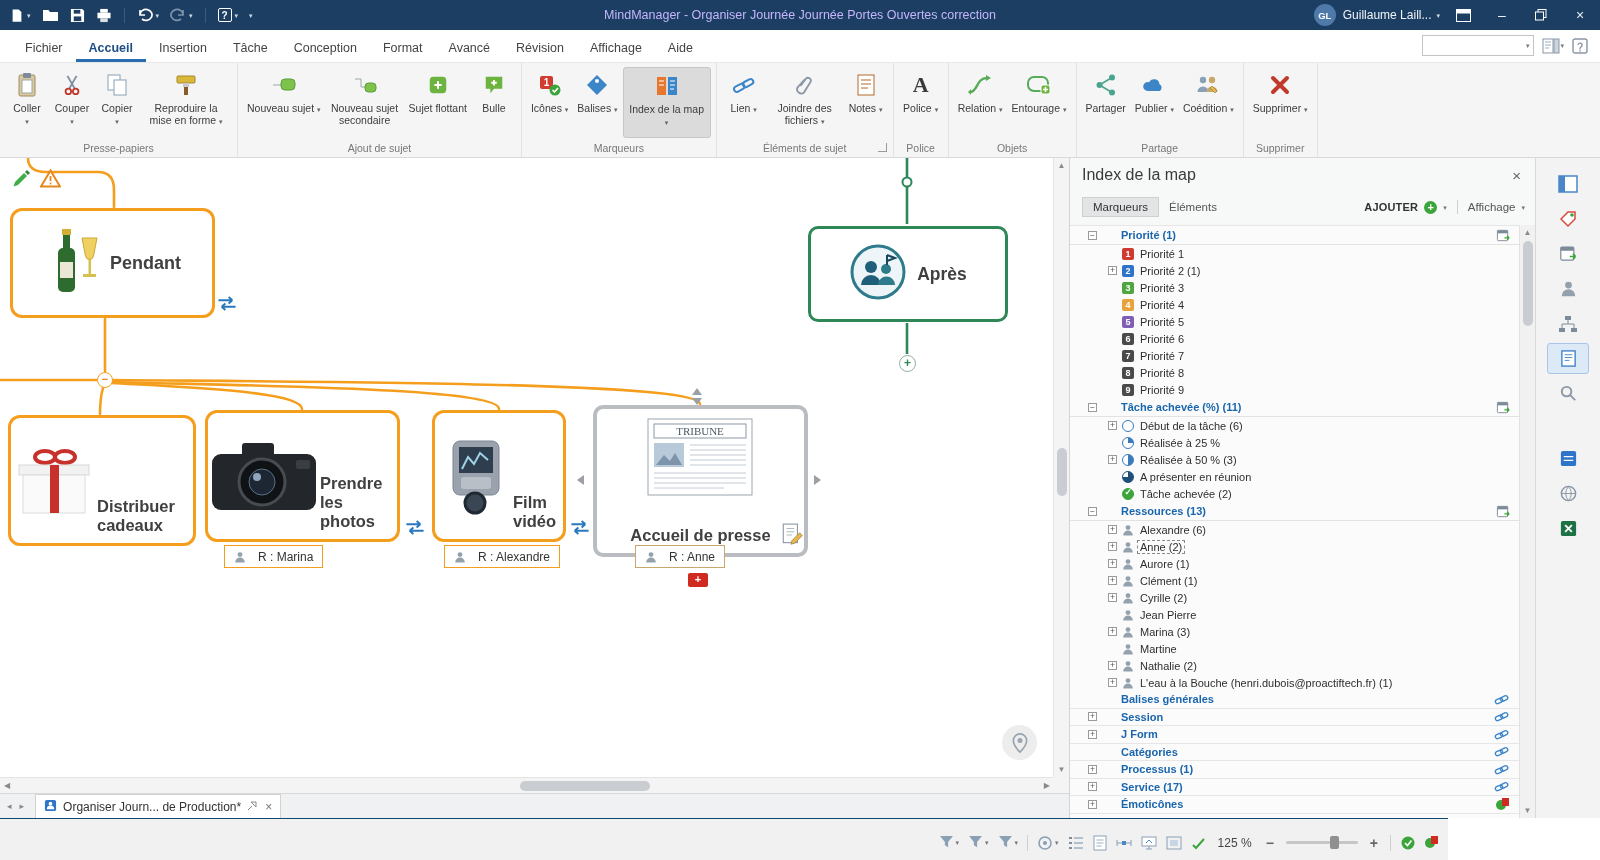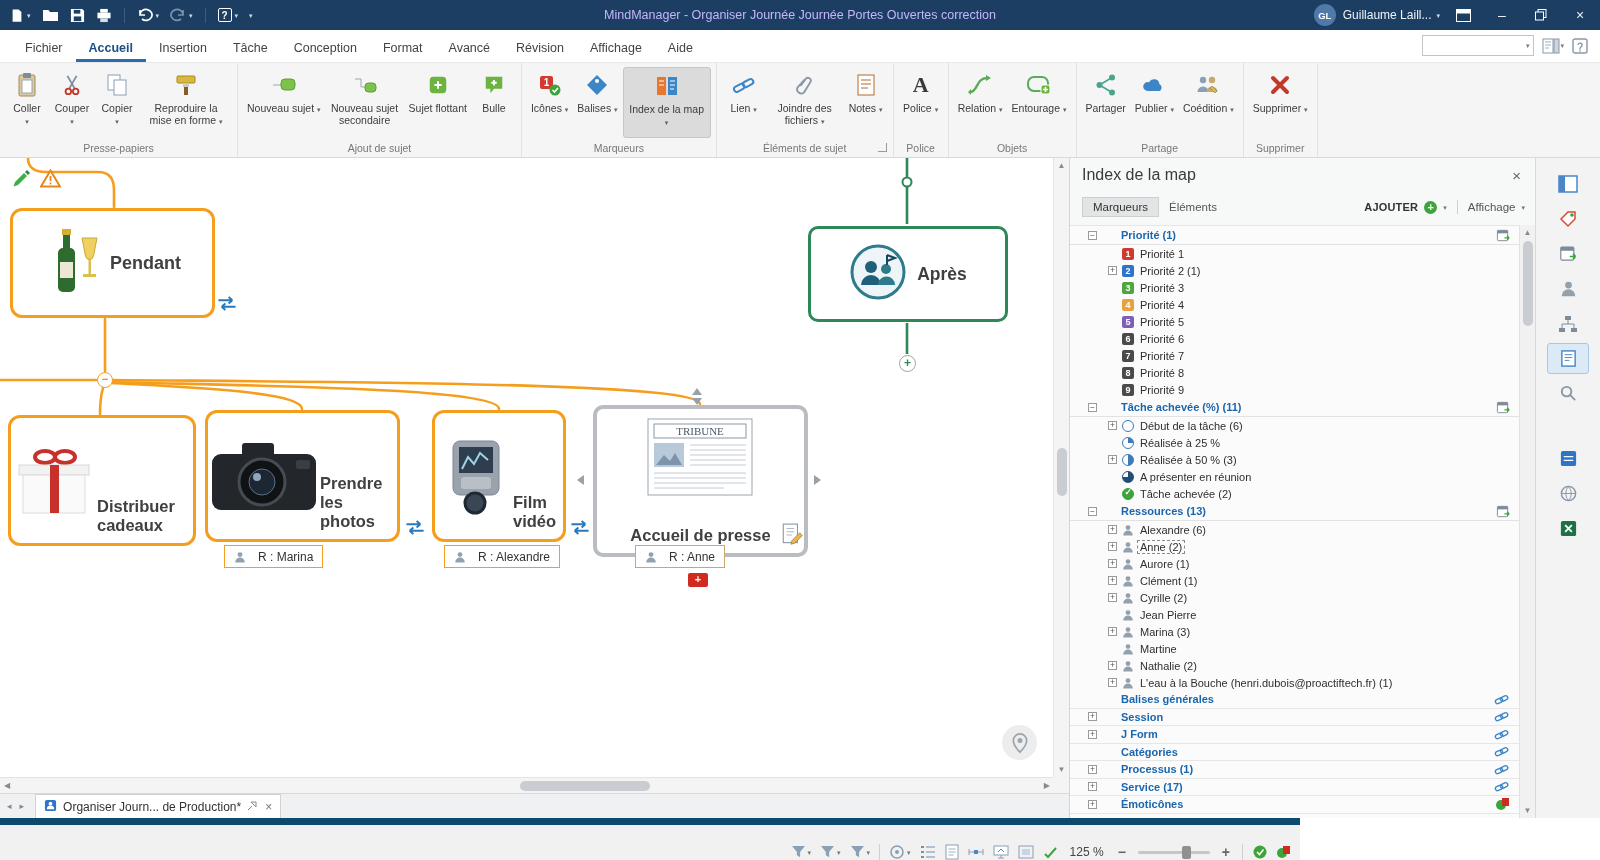--- a/index.html
+++ b/index.html
@@ -125,21 +125,21 @@
 .markermini::before{content:"";position:absolute;left:0;top:2px;width:10px;height:10px;border-radius:50%;background:#3ba43b}
 .markermini::after{content:"";position:absolute;right:0;top:0;width:7px;height:8px;background:#d02b20}
 
 
 .strip{width:64px;height:660px;background:#f3f3f4;display:flex;flex-direction:column;align-items:center;padding-top:10px;gap:4px}
 .strip-btn{width:42px;height:31px;display:flex;align-items:center;justify-content:center;border-radius:3px}
 .strip-btn.active{background:#dce9f7;border:1px solid #a8c6e8}
 .strip-gap{height:26px}
 
 
-.statusbar{position:absolute;left:0;top:818px;width:1300px;height:42px;background:#f1f1f2;border-top:7px solid #0c4a6e;display:flex;align-items:flex-end}
+.statusbar{position:absolute;left:0;top:818px;width:1448px;height:42px;background:#f1f1f2;border-top:1px solid #0c4a6e;display:flex;align-items:center}
 .sb-right{margin-left:auto;display:flex;align-items:center;gap:9px;padding:6px 10px 0 0}
 .sbi{display:flex;align-items:center;gap:2px}
 .sb-sep{width:1px;height:16px;background:#d0d0d0}
 .zoomtxt{font-size:12px;color:#444;margin:0 2px}
 .zminus,.zplus{font-size:14px;color:#666;font-weight:bold;padding:0 3px}
 .zslider{width:72px;height:3px;background:#c6c6c6;position:relative;border-radius:2px}
 .zthumb{position:absolute;left:44px;top:-5px;width:9px;height:13px;background:#909090;border-radius:2px}
 </style>
 </head>
 <body>

